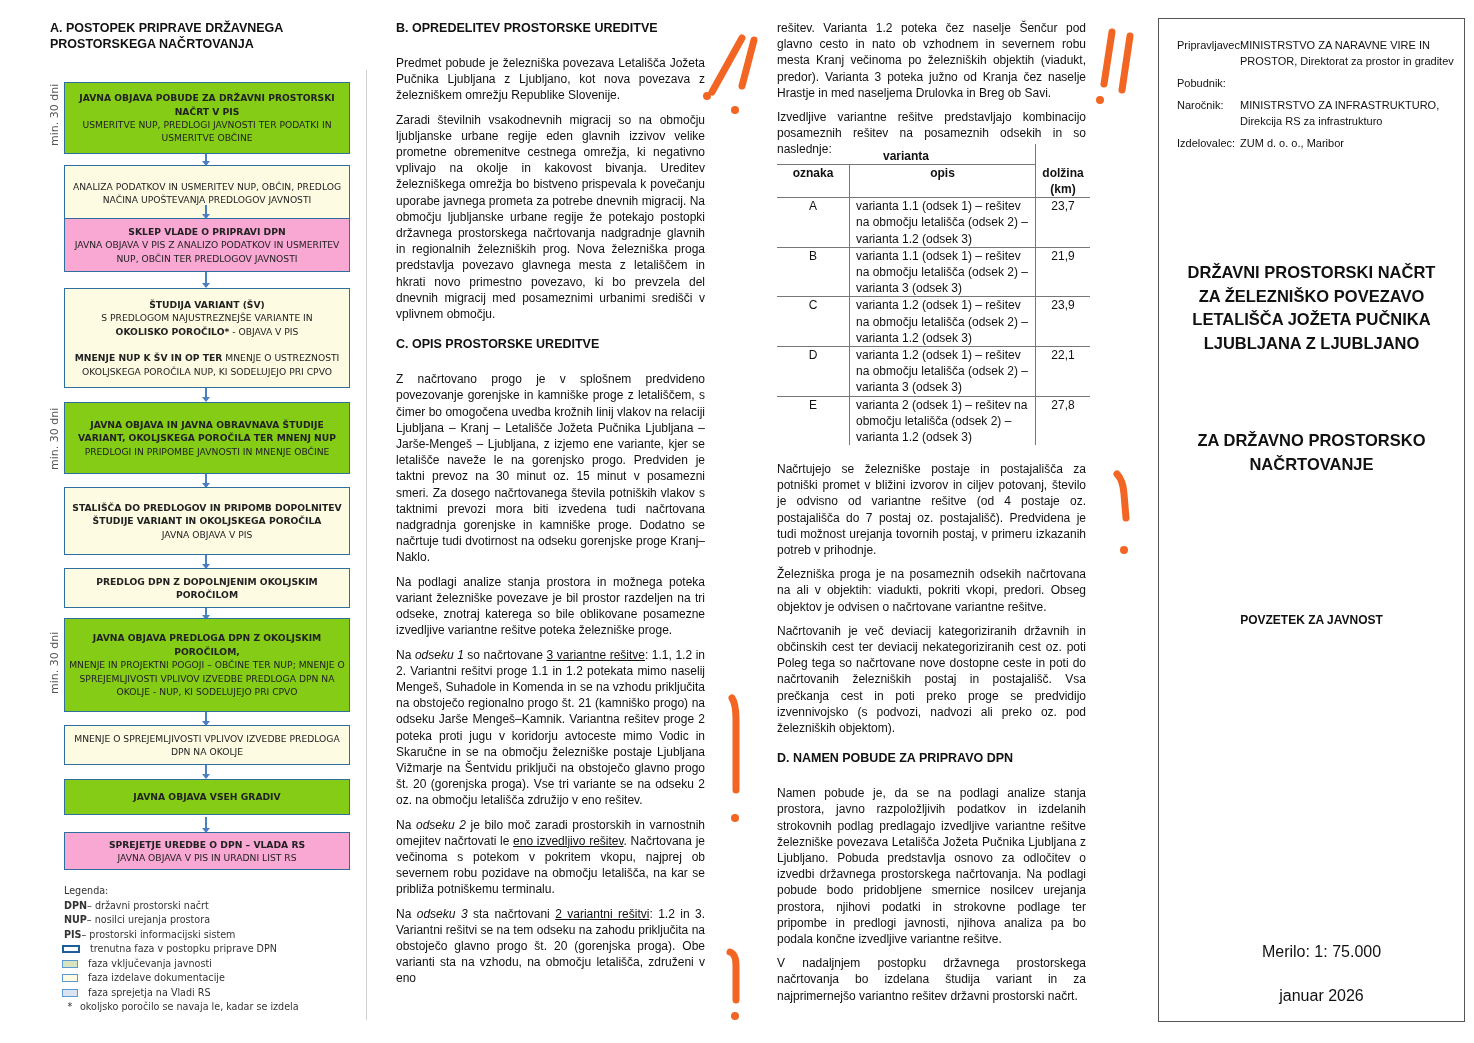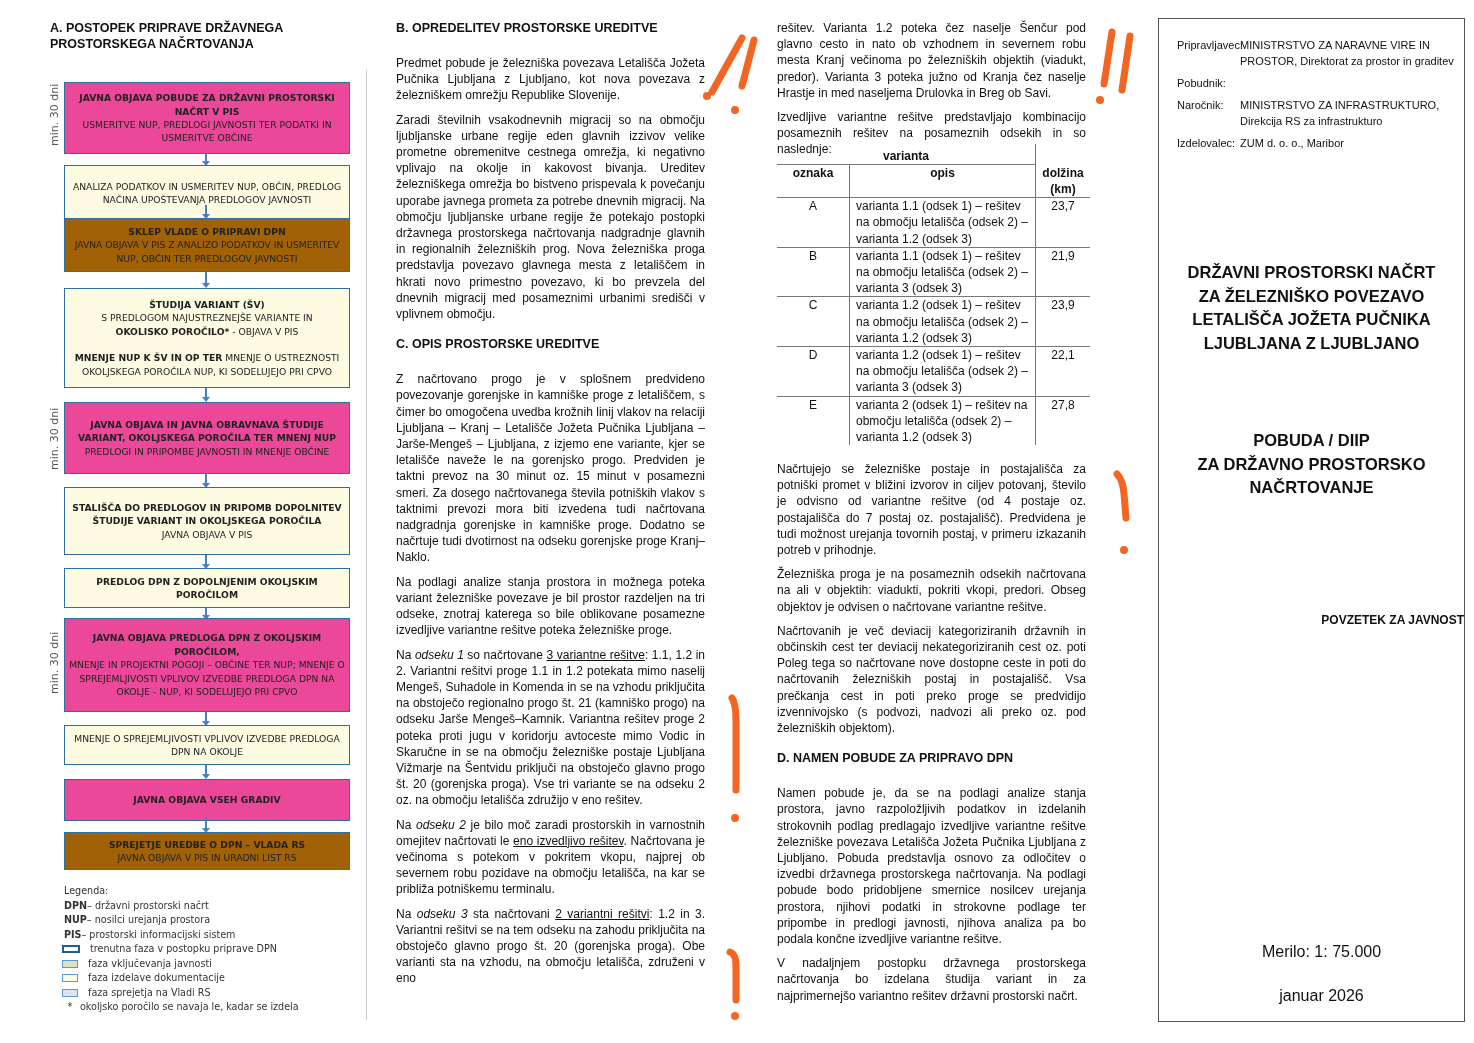--- a/index.html
+++ b/index.html
@@ -10,23 +10,23 @@
   .colC { left:777px; width:309px; }
   .sec-title { font-weight:bold; font-size:12.5px; line-height:16px; margin:0; }
   .para { font-size:12px; line-height:16.2px; text-align:justify; margin:0 0 8px 0; }
   .para em { font-style:italic; }
   .para u { text-decoration:underline; }
 
   
   .flow { position:absolute; left:64px; width:288px; }
   .fbox { position:absolute; left:0; width:286px; border:1.5px solid #2f6f9f; text-align:center; font-family:"DejaVu Sans", sans-serif; font-size:9.2px; line-height:13.4px; color:#222; box-sizing:border-box; padding:4px 4px; display:flex; flex-direction:column; justify-content:center; }
   .fbox b { font-weight:bold; }
-  .g { background:#ec4899; }
+  .g { background:#84cc16; }
   .y { background:#fdfbe2; }
-  .b { background:#a16207; }
+  .b { background:#f9a8d4; }
   .arrow { position:absolute; left:141px; width:2px; background:#4a7fc1; }
   .arrow::after { content:""; position:absolute; left:-3px; bottom:-4px; border-left:4px solid transparent; border-right:4px solid transparent; border-top:5px solid #4a7fc1; }
   .vlabel { position:absolute; left:-16px; font-family:"DejaVu Sans", sans-serif; font-size:11px; color:#555; transform:rotate(-90deg); transform-origin:left top; white-space:nowrap; }
   .vline { position:absolute; left:366px; top:70px; width:1px; height:950px; background:#cfcfcf; }
 
   .legend { position:absolute; left:64px; top:884px; font-family:"DejaVu Sans", sans-serif; font-size:9.6px; line-height:14.5px; color:#333; }
   .legend .li { display:flex; align-items:center; white-space:nowrap; }
   .legend .sw { display:inline-block; width:14px; height:6px; margin-right:10px; margin-left:-2px; border:1.5px solid #2f6f9f; }
   .legend .star { display:inline-block; width:12px; margin-right:4px; text-align:center; }
 
@@ -38,21 +38,21 @@
   table.var .nb-r { border-right:none; }
   table.var .nb-t { border-top:none; }
   table.var td.c { text-align:center; }
 
   
   .cover { position:absolute; left:1158px; top:18px; width:307px; height:1004px; border:1.5px solid #555; box-sizing:border-box; }
   .info { position:absolute; left:18px; top:18px; width:280px; font-size:11px; line-height:16px; }
   .info .row { display:flex; margin-bottom:6px; }
   .info .lbl { width:63px; flex:none; }
   .cover .title { position:absolute; left:0; width:100%; text-align:center; font-weight:bold; font-size:16.5px; line-height:23.5px; }
-  .cover .sub { position:absolute; left:0; width:100%; text-align:right; font-weight:bold; font-size:12px; }
+  .cover .sub { position:absolute; left:0; width:100%; text-align:center; font-weight:bold; font-size:12px; }
   .cover .small { position:absolute; left:0; width:100%; text-align:center; font-size:16px; }
 
   
   .annot { position:absolute; }
 </style>
 </head>
 <body>
 
 <div class="col colA">
   <h2 class="sec-title" style="position:absolute;top:20px;left:0;width:320px;">
@@ -114,21 +114,21 @@
     <b>JAVNA OBJAVA PREDLOGA DPN  Z OKOLJSKIM  POROČILOM,</b>
     <span>MNENJE IN PROJEKTNI POGOJI – OBČINE TER NUP; MNENJE O SPREJEMLJIVOSTI VPLIVOV IZVEDBE PREDLOGA DPN NA OKOLJE - NUP, KI SODELUJEJO PRI CPVO</span>
   </div>
   <div class="arrow" style="top:712px;height:10px;"></div>
 
   <div class="fbox y" style="top:725px;height:40px;">
     <span>MNENJE O SPREJEMLJIVOSTI VPLIVOV  IZVEDBE PREDLOGA DPN NA OKOLJE</span>
   </div>
   <div class="arrow" style="top:765px;height:10px;"></div>
 
-  <div class="fbox g" style="top:779px;height:42px;">
+  <div class="fbox g" style="top:779px;height:36px;">
     <b>JAVNA OBJAVA VSEH GRADIV</b>
   </div>
   <div class="arrow" style="top:817px;height:12px;"></div>
 
   <div class="fbox b" style="top:832px;height:38px;">
     <b>SPREJETJE UREDBE O DPN – VLADA RS</b>
     <span>JAVNA OBJAVA V PIS IN URADNI LIST RS</span>
   </div>
 </div>
 
@@ -256,21 +256,20 @@
         <span>ZUM d. o. o., Maribor</span>
       </div>
   </div>
   <div class="title" style="top:242px;">
     <div>DRŽAVNI PROSTORSKI NAČRT</div>
     <div>ZA ŽELEZNIŠKO POVEZAVO</div>
     <div>LETALIŠČA JOŽETA PUČNIKA</div>
     <div>LJUBLJANA Z LJUBLJANO</div>
   </div>
   <div class="title" style="top:410px;">
-    <div>POBUDA / DIIP</div>
     <div>ZA DRŽAVNO PROSTORSKO</div>
     <div>NAČRTOVANJE</div>
   </div>
   <div class="sub" style="top:594px;">POVZETEK ZA JAVNOST</div>
   <div class="small" style="top:924px;left:10px;">Merilo:  1: 75.000</div>
   <div class="small" style="top:968px;left:10px;">januar 2026</div>
 </div>
 
 <svg class="annot" style="left:698px;top:30px;" width="60" height="90">
   <path d="M44 8 L14 62" stroke="#f26522" stroke-width="7" stroke-linecap="round" fill="none"></path>

